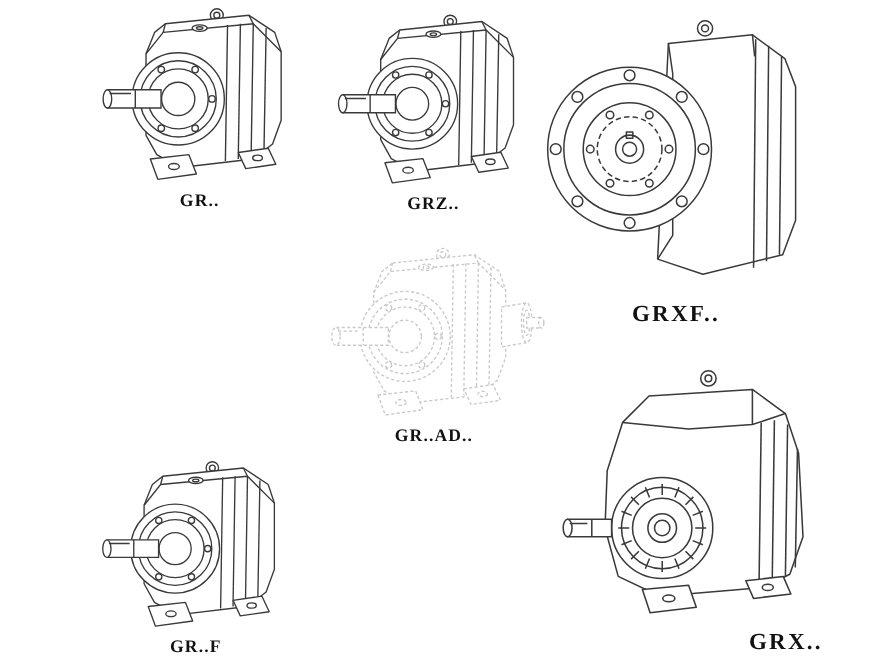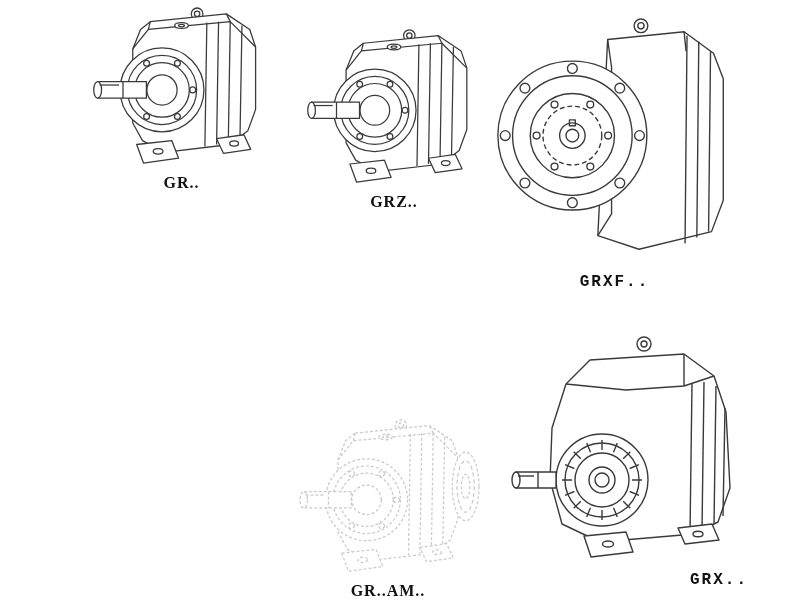--- a/index.html
+++ b/index.html
@@ -8,21 +8,21 @@
     background: var(--background, #ffffff);
     overflow:hidden;
     font-family:"Liberation Serif", serif;
   }
   figure.fig { position:absolute; margin:0; padding:0; display:flex; flex-direction:column; align-items:center; }
   .cap {
     font-weight:bold; font-size:16px; letter-spacing:1px;
     color: var(--label_text, #111111);
     margin-top:6px; white-space:nowrap;
   }
-  .cap-lg { font-size:16px; letter-spacing:2px;font-family:Liberation Mono, monospace; }
+  .cap-lg { font-size:21px; letter-spacing:2px; }
   .ink { color: var(--line, #3a3a3a); }
   .phantom { color: var(--phantom, #c9c9c9); stroke-dasharray:3 2.2; }
   svg.drawing { display:block; }
 </style>
 </head>
 <body>
 
 <svg width="0" height="0" style="position:absolute" aria-hidden="true">
   <defs>
     <g id="housing-std" fill="none" stroke="currentColor" stroke-width="1.3" stroke-linejoin="round">
@@ -98,21 +98,21 @@
 <div class="canvas">
 
   <figure class="fig" style="left:84px; top:4px;">
     <svg class="drawing ink" viewBox="0 0 200 168" width="195" height="164">
       <use href="#housing-std"></use>
       <use href="#boss-std"></use>
     </svg>
     <figcaption class="cap">GR..</figcaption>
   </figure>
 
-  <figure class="fig" style="left:298px; top:26px;">
+  <figure class="fig" style="left:298px; top:10px;">
     <svg class="drawing ink" viewBox="0 0 200 168" width="192" height="161">
       <use href="#housing-std"></use>
       <use href="#boss-std"></use>
     </svg>
     <figcaption class="cap">GRZ..</figcaption>
   </figure>
 
   <figure class="fig" style="left:492px; top:12px;">
     <svg class="drawing ink" viewBox="0 0 250 260" width="245" height="255">
       <g fill="none" stroke="currentColor" stroke-width="1.4" stroke-linejoin="round">
@@ -144,20 +144,28 @@
         <circle cx="100.3" cy="94.4" r="3.5"></circle>
         <circle cx="82" cy="126" r="13"></circle>
         <circle cx="82" cy="126" r="6.5"></circle>
         <rect x="79" y="110" width="6" height="6"></rect>
       </g>
     </svg>
     <figcaption class="cap cap-lg">GRXF..</figcaption>
   </figure>
 
 
+  <figure class="fig" style="left:292px; top:222px;">
+    <svg class="drawing phantom" viewBox="0 0 215 168" width="205" height="160">
+      <use href="#housing-std"></use>
+      <use href="#adapter-side"></use>
+      <use href="#boss-std"></use>
+    </svg>
+    <figcaption class="cap">GR..AD..</figcaption>
+  </figure>
 
   <figure class="fig" style="left:498px; top:330px;align-items:flex-end;">
     <svg class="drawing ink" viewBox="0 0 250 235" width="250" height="235">
       <g fill="none" stroke="currentColor" stroke-width="1.4" stroke-linejoin="round">
         <circle cx="146" cy="14" r="7" fill="#fff"></circle>
         <circle cx="146" cy="14" r="3"></circle>
         <polygon points="92,30 186,24 216,46 228,82 232,158 220,192 196,204 102,212 64,194 52,150 54,98 68,54" fill="#fff"></polygon>
         <polyline points="68,54 128,60 186,56 216,46"></polyline>
         <line x1="186" y1="56" x2="186" y2="24"></line>
         <line x1="194" y1="54" x2="192" y2="204"></line>
@@ -176,23 +184,22 @@
         <line x1="20" y1="146" x2="36" y2="146"></line>
         <polygon points="86,206 128,202 135,222 93,227" fill="#fff"></polygon>
         <ellipse cx="110" cy="214" rx="5.5" ry="3"></ellipse>
         <polygon points="180,198 214,194 221,210 187,214" fill="#fff"></polygon>
         <ellipse cx="200" cy="204" rx="5" ry="2.8"></ellipse>
       </g>
     </svg>
     <figcaption class="cap cap-lg">GRX..</figcaption>
   </figure>
 
-
-  <figure class="fig" style="left:290px; top:416px;">
-    <svg class="drawing phantom" viewBox="0 0 205 168" width="196" height="160">
-      <use href="#housing-std"></use>
-      <use href="#flange-side"></use>
-      <use href="#boss-std"></use>
-    </svg>
-    <figcaption class="cap">GR..AM..</figcaption>
-  </figure>
+  <figure class="fig" style="left:84px; top:416px;">
+    <svg class="drawing ink" viewBox="0 0 200 168" width="188" height="158">
+      <use href="#housing-std"></use>
+      <use href="#boss-std"></use>
+    </svg>
+    <figcaption class="cap">GR..F</figcaption>
+  </figure>
+
 
 </div>
 
 </body></html>

